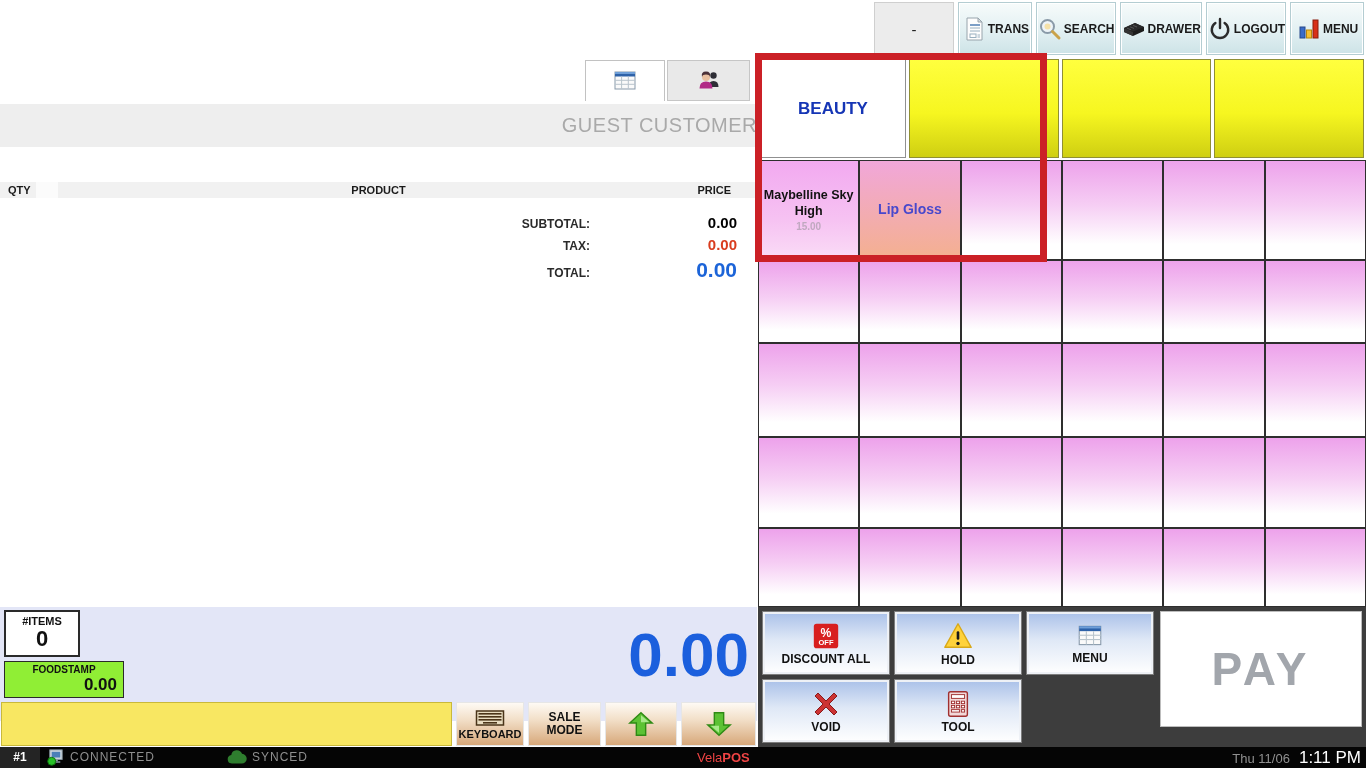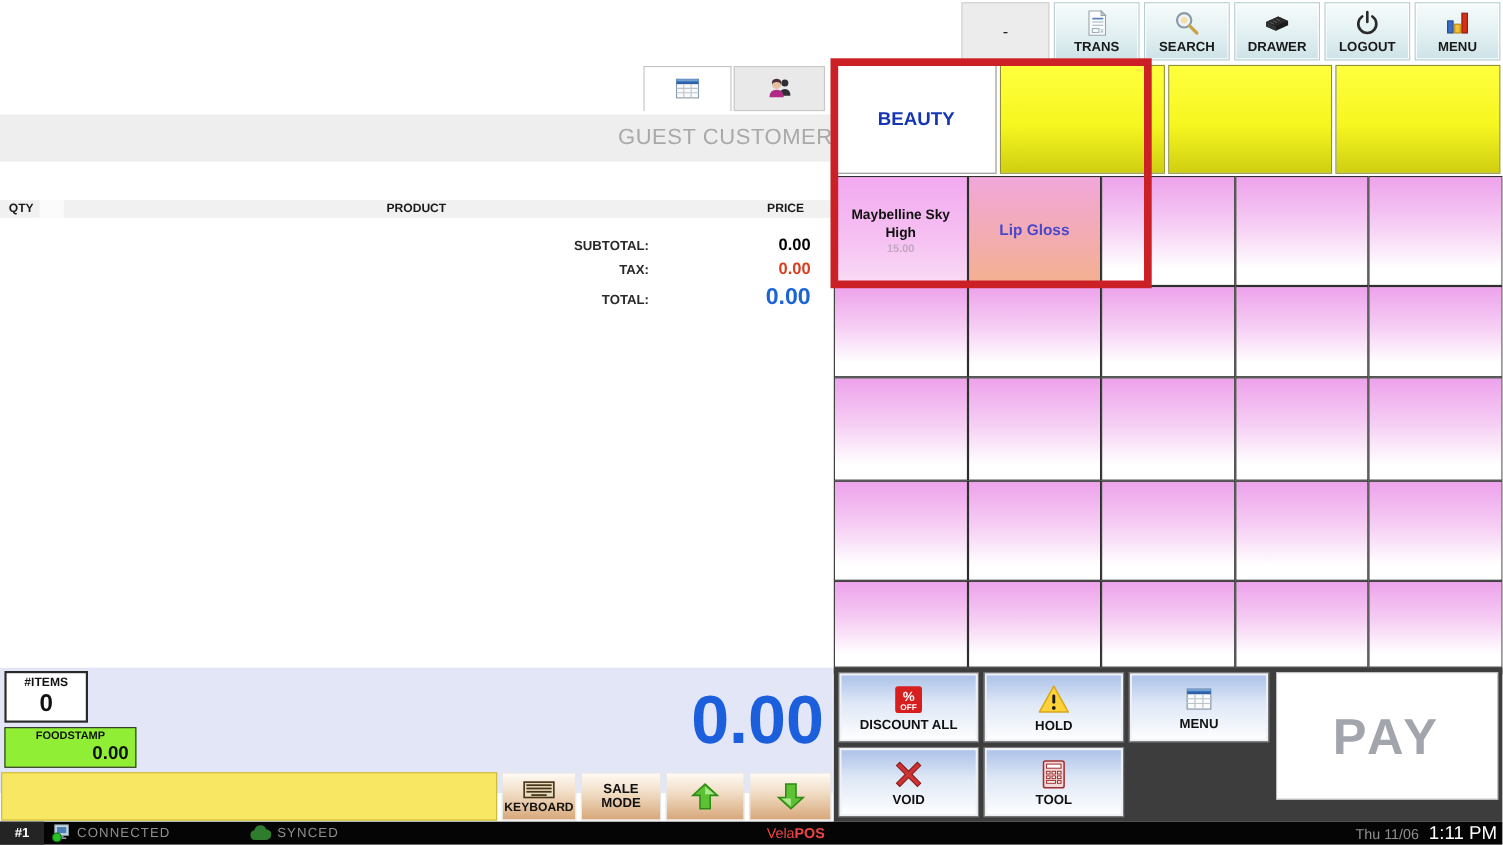--- a/index.html
+++ b/index.html
@@ -8,21 +8,21 @@
   #app { position:relative; width:1366px; height:768px; background:#ffffff; }
   .icon { display:inline-flex; align-items:center; justify-content:center; }
   .icon svg { display:block; }
 
   
   #minimize-button { position:absolute; left:874px; top:2px; width:80px; height:53px;
     background:#ececec; border:1px solid #cfcfcf; text-align:center; line-height:53px;
     font-size:15px; color:#222; cursor:default; }
   #toolbar-buttons { position:absolute; left:958px; top:2px; width:406px; height:53px;
     display:flex; gap:4px; }
-  .tb-btn { flex:1; display:flex; flex-direction:column; align-items:center; justify-content:center;
+  .tb-btn { flex:1; display:flex; flex-direction:row; align-items:center; justify-content:center;
     gap:1px; background:linear-gradient(180deg,#f7fbfb 0%,#e2f0f2 55%,#cde3e7 100%);
     border:1px solid #b4cdd2; box-shadow:inset 0 0 0 1px #ffffff; }
   .tb-label { font-size:12px; font-weight:bold; color:#1a1a1a; }
 
   
   .tab { position:absolute; top:60px; height:41px; display:flex; align-items:center; justify-content:center; }
   #tab-receipt { left:585px; width:80px; background:#ffffff; border:1px solid #c2c2c2; border-bottom:none; }
   #tab-customers { left:667px; width:83px; background:#e9e9e9; border:1px solid #c6c6c6; }
 
   #customer-bar { position:absolute; left:0; top:104px; width:757px; height:43px; background:#eeeeee;
@@ -48,21 +48,21 @@
     display:flex; gap:3px; padding:2px; }
   .cat-btn { display:flex; align-items:center; justify-content:center; }
   .cat-btn:first-child { width:146px; flex:none; }
   .cat-btn { flex:1; }
   .cat-active { background:#ffffff; border:1px solid #909090; }
   .cat-active span { color:#1535b5; font-size:17px; font-weight:bold; }
   .cat-yellow { background:linear-gradient(180deg,#ffff3e 0%,#f6f620 55%,#cfcf12 100%);
     border:1px solid #8f8f34; }
 
   #product-grid { position:absolute; left:758px; top:160px; width:608px; height:435px;
-    display:grid; grid-template-columns:repeat(5,1fr); grid-template-rows:100px 83px 94px 91px 79px; }
+    display:grid; grid-template-columns:repeat(6,1fr); grid-template-rows:100px 83px 94px 91px 79px; }
   .grid-cell { border:1px solid #2e2e2e;
     background:linear-gradient(180deg,#eda2eb 0%,#f6cef4 45%,#ffffff 85%);
     display:flex; flex-direction:column; align-items:center; justify-content:center; text-align:center;
     overflow:hidden; padding:2px; }
   .cell-filled { background:linear-gradient(180deg,#f2a9f0 0%,#f6c2f2 60%,#fadcf6 100%); }
   .cell-salmon { background:linear-gradient(180deg,#f1a7da 0%,#f3ad b0 60%,#f4b08f 100%);
     background:linear-gradient(180deg,#f1a7da 0%,#f4b08f 100%); }
   .p-name { font-size:12.5px; font-weight:bold; color:#111; line-height:1.25; }
   .p-name-blue { color:#4848cc; font-size:14px; }
   .p-price { font-size:10px; font-weight:bold; color:#c0a8c0; margin-top:1px; }

